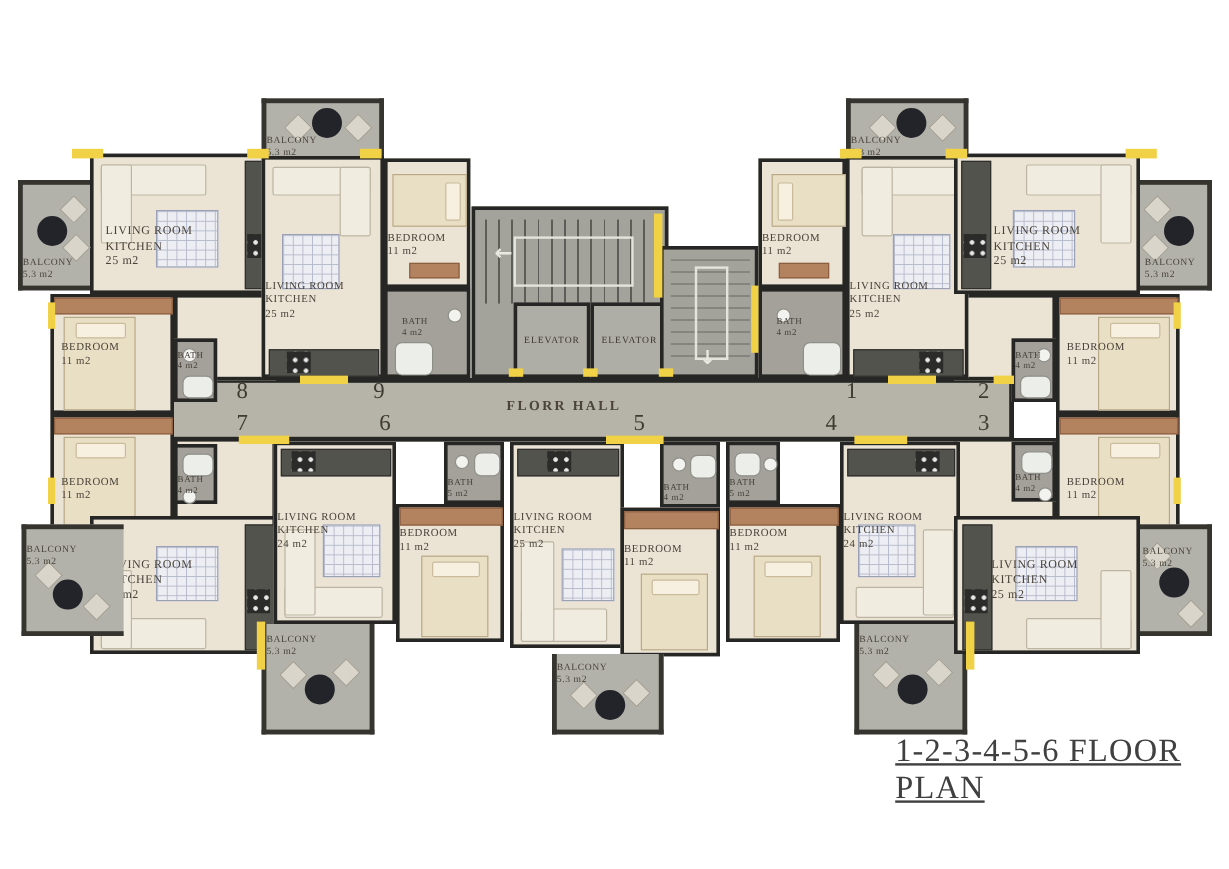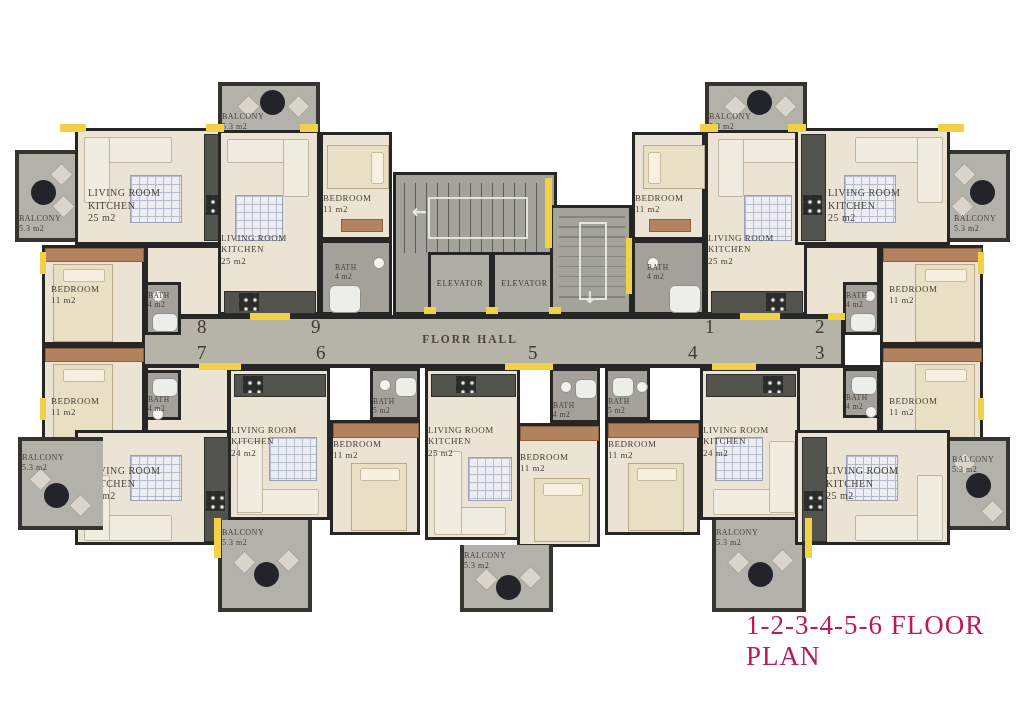--- a/index.html
+++ b/index.html
@@ -36,21 +36,21 @@
   .sink{position:absolute;width:10px;height:10px;background:#f2f2ef;border:1px solid #8f8f89;border-radius:50%;z-index:3;}
   .btable{position:absolute;width:25px;height:25px;border-radius:50%;background:#23232a;z-index:3;}
   .bchair{position:absolute;width:15px;height:15px;background:#d9d5ca;border:1px solid #a29e93;
           transform:rotate(45deg);z-index:3;}
   .ya{position:absolute;background:#f1d246;z-index:5;}
   .stepsv{position:absolute;z-index:3;background:repeating-linear-gradient(90deg,#5d5d58 0 1.5px,rgba(0,0,0,0) 1.5px 11px);}
   .stepsh{position:absolute;z-index:3;background:repeating-linear-gradient(180deg,#85857f 0 1.5px,rgba(0,0,0,0) 1.5px 10px);}
   .railpath{position:absolute;border:2px solid #e4e4de;z-index:4;}
   .arrow{position:absolute;color:#e9e9e3;font-family:"DejaVu Sans",sans-serif;z-index:5;font-weight:bold;}
   .legend{position:absolute;left:42px;top:594px;font-size:17px;color:#3a3631;letter-spacing:.5px;z-index:6;}
-  .title{position:absolute;left:746px;top:610px;font-size:27px;color:#be185d;letter-spacing:1px;z-index:6;}
+  .title{position:absolute;left:746px;top:610px;font-size:27px;color:#404040;letter-spacing:1px;z-index:6;text-decoration:underline;}
 </style>
 </head>
 <body>
 
 <div class="plan">
 
   <div class="hall"></div>
   <span class="halltxt" style="left:395px;top:333px;width:150px;">FLORR HALL</span>
 
   <span class="hallnum" style="left:197px;top:316px;">8</span>

